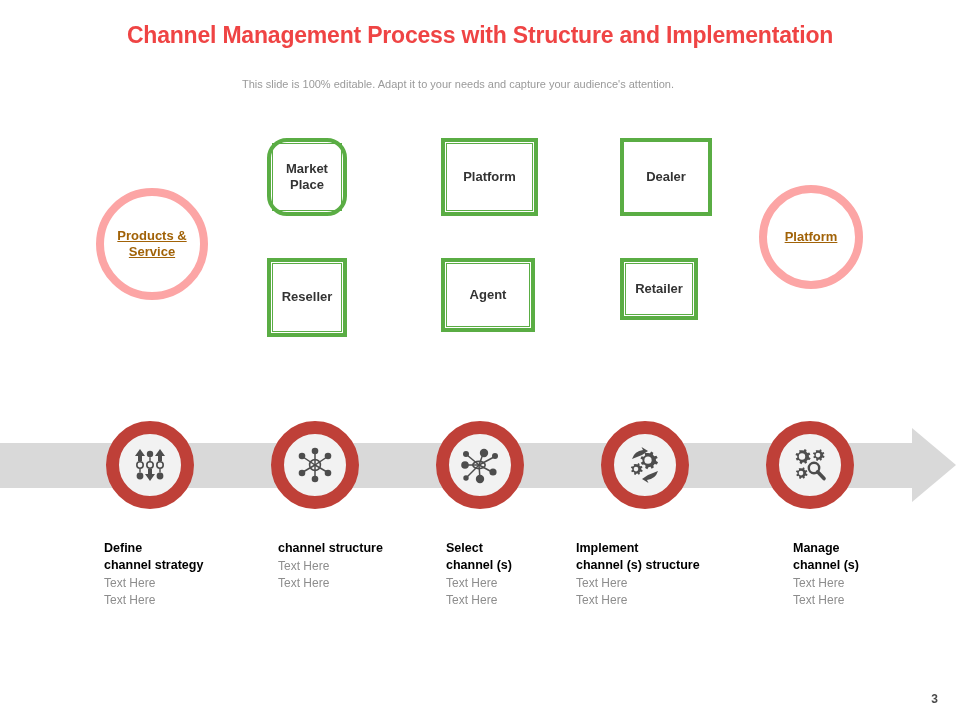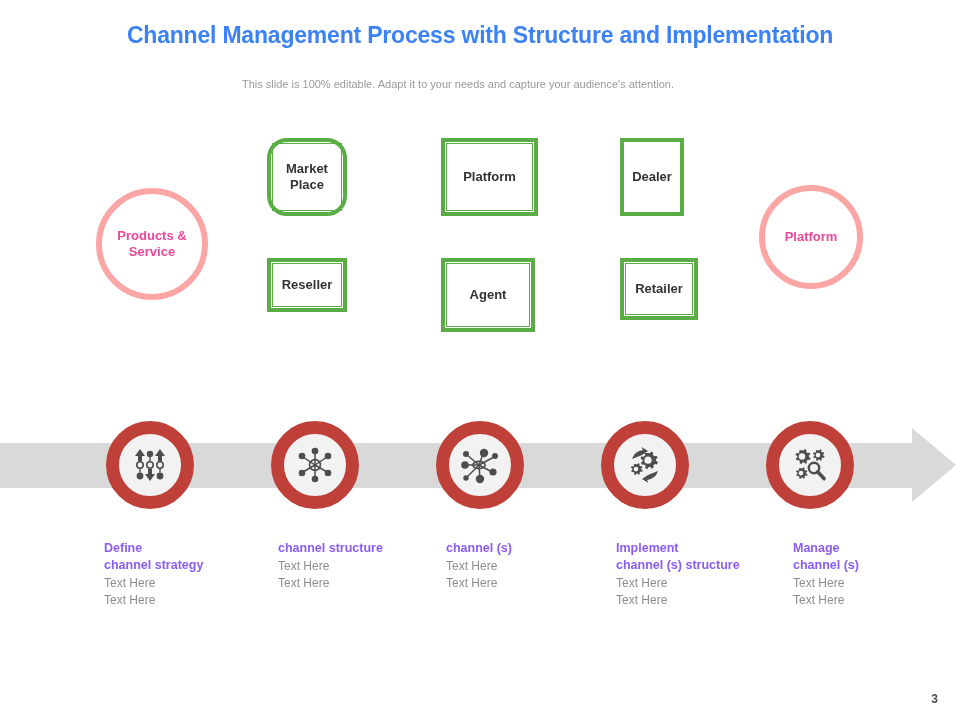--- a/index.html
+++ b/index.html
@@ -23,48 +23,49 @@
 
   
   .title {
     position: absolute;
     left: 0;
     top: 22px;
     width: 960px;
     text-align: center;
     font-size: 23px;
     font-weight: bold;
-    color: #3b82f6;
+    color: #ef4444;
     letter-spacing: -0.2px;
   }
   .subtitle {
     position: absolute;
     left: 0;
     top: 78px;
     width: 916px;
     text-align: center;
     font-size: 11px;
     color: #9a9a9a;
   }
 
   
   .green-circle {
     position: absolute;
     border-radius: 50%;
     background: #ffffff;
-    border: 6px solid #fca5a5;
+    border: 8px solid #fca5a5;
     box-sizing: border-box;
     display: flex;
     align-items: center;
     justify-content: center;
     text-align: center;
     font-size: 13px;
     font-weight: bold;
-    color: #ec4899;
+    color: #a16207;
     line-height: 1.25;
+    text-decoration: underline;
   }
   .green-box {
     position: absolute;
     background: #ffffff;
     box-sizing: border-box;
     display: flex;
     align-items: center;
     justify-content: center;
     text-align: center;
     font-size: 13px;
@@ -124,21 +125,21 @@
   .step-ring svg { display: block; }
 
   
   .caption {
     position: absolute;
     width: 175px;
   }
   .caption .head {
     font-size: 12.5px;
     font-weight: bold;
-    color: #8b5cf6;
+    color: #000000;
     line-height: 1.35;
   }
   .caption .sub {
     font-size: 12px;
     color: #8d8d8d;
     line-height: 1.35;
     margin-top: 1px;
   }
 
   
@@ -162,25 +163,25 @@
   <div class="green-circle" style="left:96px; top:188px; width:112px; height:112px;">
     <span>Products &amp; Service</span>
   </div>
 
   <div class="green-box double" style="left:267px; top:138px; width:80px; height:78px;border-radius:20px;">
     <span>Market Place</span>
   </div>
   <div class="green-box double" style="left:441px; top:138px; width:97px; height:78px;">
     <span>Platform</span>
   </div>
-  <div class="green-box single" style="left:620px; top:138px; width:64px; height:78px;">
+  <div class="green-box single" style="left:620px; top:138px; width:92px; height:78px;">
     <span>Dealer</span>
   </div>
 
-  <div class="green-box double" style="left:267px; top:258px; width:80px; height:54px;">
+  <div class="green-box double" style="left:267px; top:258px; width:80px; height:79px;">
     <span>Reseller</span>
   </div>
   <div class="green-box double" style="left:441px; top:258px; width:94px; height:74px;">
     <span>Agent</span>
   </div>
   <div class="green-box double" style="left:620px; top:258px; width:78px; height:62px;">
     <span>Retailer</span>
   </div>
 
   <div class="green-circle" style="left:759px; top:185px; width:104px; height:104px;">
@@ -298,26 +299,27 @@
     <div class="sub">Text Here</div>
   </div>
 
   <div class="caption" style="left:278px; top:540px;">
     <div class="head">channel structure</div>
     <div class="sub">Text Here</div>
     <div class="sub">Text Here</div>
   </div>
 
   <div class="caption" style="left:446px; top:540px;">
+    <div class="head">Select</div>
     <div class="head">channel (s)</div>
     <div class="sub">Text Here</div>
     <div class="sub">Text Here</div>
   </div>
 
-  <div class="caption" style="left:616px; top:540px; width:200px;">
+  <div class="caption" style="left:576px; top:540px; width:200px;">
     <div class="head">Implement</div>
     <div class="head">channel (s) structure</div>
     <div class="sub">Text Here</div>
     <div class="sub">Text Here</div>
   </div>
 
   <div class="caption" style="left:785px; top:540px;margin-left:8px;">
     <div class="head">Manage</div>
     <div class="head">channel (s)</div>
     <div class="sub">Text Here</div>

